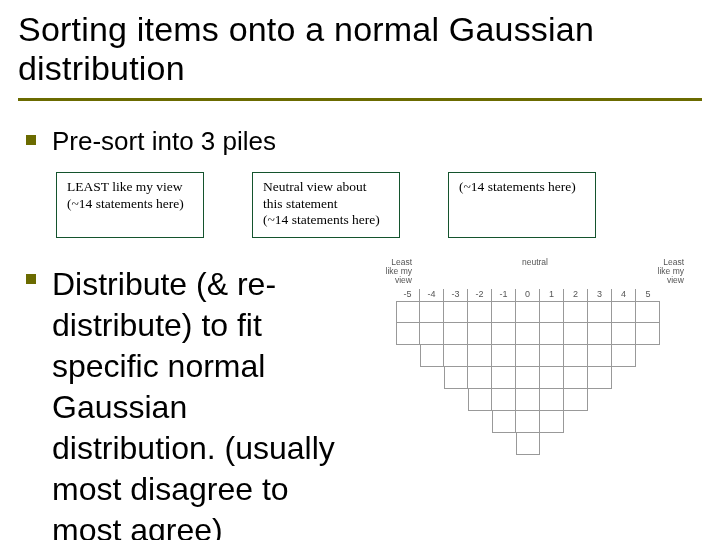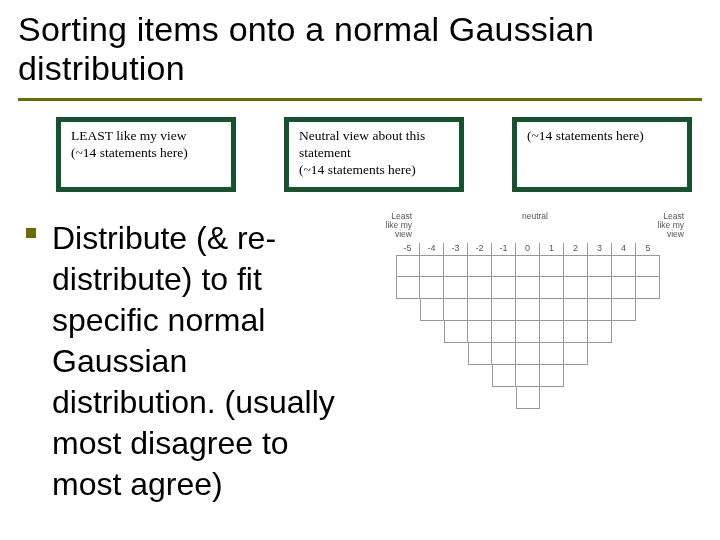--- a/index.html
+++ b/index.html
@@ -1,24 +1,24 @@
 <!DOCTYPE html>
 <html><head>
 <meta charset="utf-8">
 <style>
   * { box-sizing: border-box; margin: 0; padding: 0; }
   html, body { width: 720px; height: 540px; font-family: Arial, Helvetica, sans-serif; background: #fff; color: #000; }
   .slide { width: 720px; height: 540px; padding: 10px 18px 18px 18px; position: relative; }
-  .title-wrap { border-bottom: 3px solid #6b6b00; padding: 0 0 10px 0; margin-bottom: 16px; }
+  .title-wrap { border-bottom: 3px solid #6b6b00; padding: 0 0 10px 0; margin-bottom: 24px; }
   .title { font-size: 34px; line-height: 1.15; font-weight: 400; letter-spacing: 0.2px; }
   .bullet-row { display: flex; align-items: flex-start; margin: 0 0 14px 8px; }
   .bullet { width: 10px; height: 10px; background: #6b6b00; margin-top: 10px; margin-right: 16px; flex: none; }
   .bullet-text { font-size: 26px; line-height: 1.25; }
   .piles { display: flex; gap: 48px; margin: 10px 0 26px 38px; }
-  .pile { border: 5px solid #14532d; padding: 6px 10px 8px 10px; font-family: "Times New Roman", Times, serif; font-size: 13.5px; line-height: 1.25; width: 180px; }
+  .pile { border: 1px solid #14532d; padding: 6px 10px 8px 10px; font-family: "Times New Roman", Times, serif; font-size: 13.5px; line-height: 1.25; width: 148px; }
   .pile-title { display: block; }
   .pile-sub { display: block; }
   .second-row { display: flex; align-items: flex-start; margin: 0 0 0 8px; gap: 16px; }
   .second-bullet-col { display: flex; align-items: flex-start; }
   .para { font-size: 32px; line-height: 1.28; max-width: 300px; }
   .grid-figure { position: relative; width: 320px; height: 230px; margin-top: -6px; font-size: 8px; color: #555; font-family: Arial, sans-serif; }
   .axis-labels { display: flex; justify-content: space-between; padding: 0 4px 0 4px; }
   .axis-labels span { text-align: right; font-size: 8.5px; line-height: 1.05; width: 40px; }
   .nums { display: flex; justify-content: center; gap: 0; margin-top: 4px; }
   .nums span { width: 24px; text-align: center; font-size: 9px; color: #555; border-right: 1px solid #999; padding-bottom: 2px; }
@@ -31,20 +31,24 @@
 </style>
 </head>
 <body>
 
 <div class="slide">
 
   <div class="title-wrap">
     <h1 class="title">Sorting items onto a normal Gaussian distribution</h1>
   </div>
 
+  <div class="bullet-row">
+    <span class="bullet"></span>
+    <span class="bullet-text">Pre-sort into 3 piles</span>
+  </div>
 
   <div class="piles">
     <div class="pile">
       <span class="pile-title">LEAST like my view</span>
       <span class="pile-sub">(~14 statements here)</span>
     </div>
     <div class="pile">
       <span class="pile-title">Neutral view about this statement</span>
       <span class="pile-sub">(~14 statements here)</span>
     </div>

